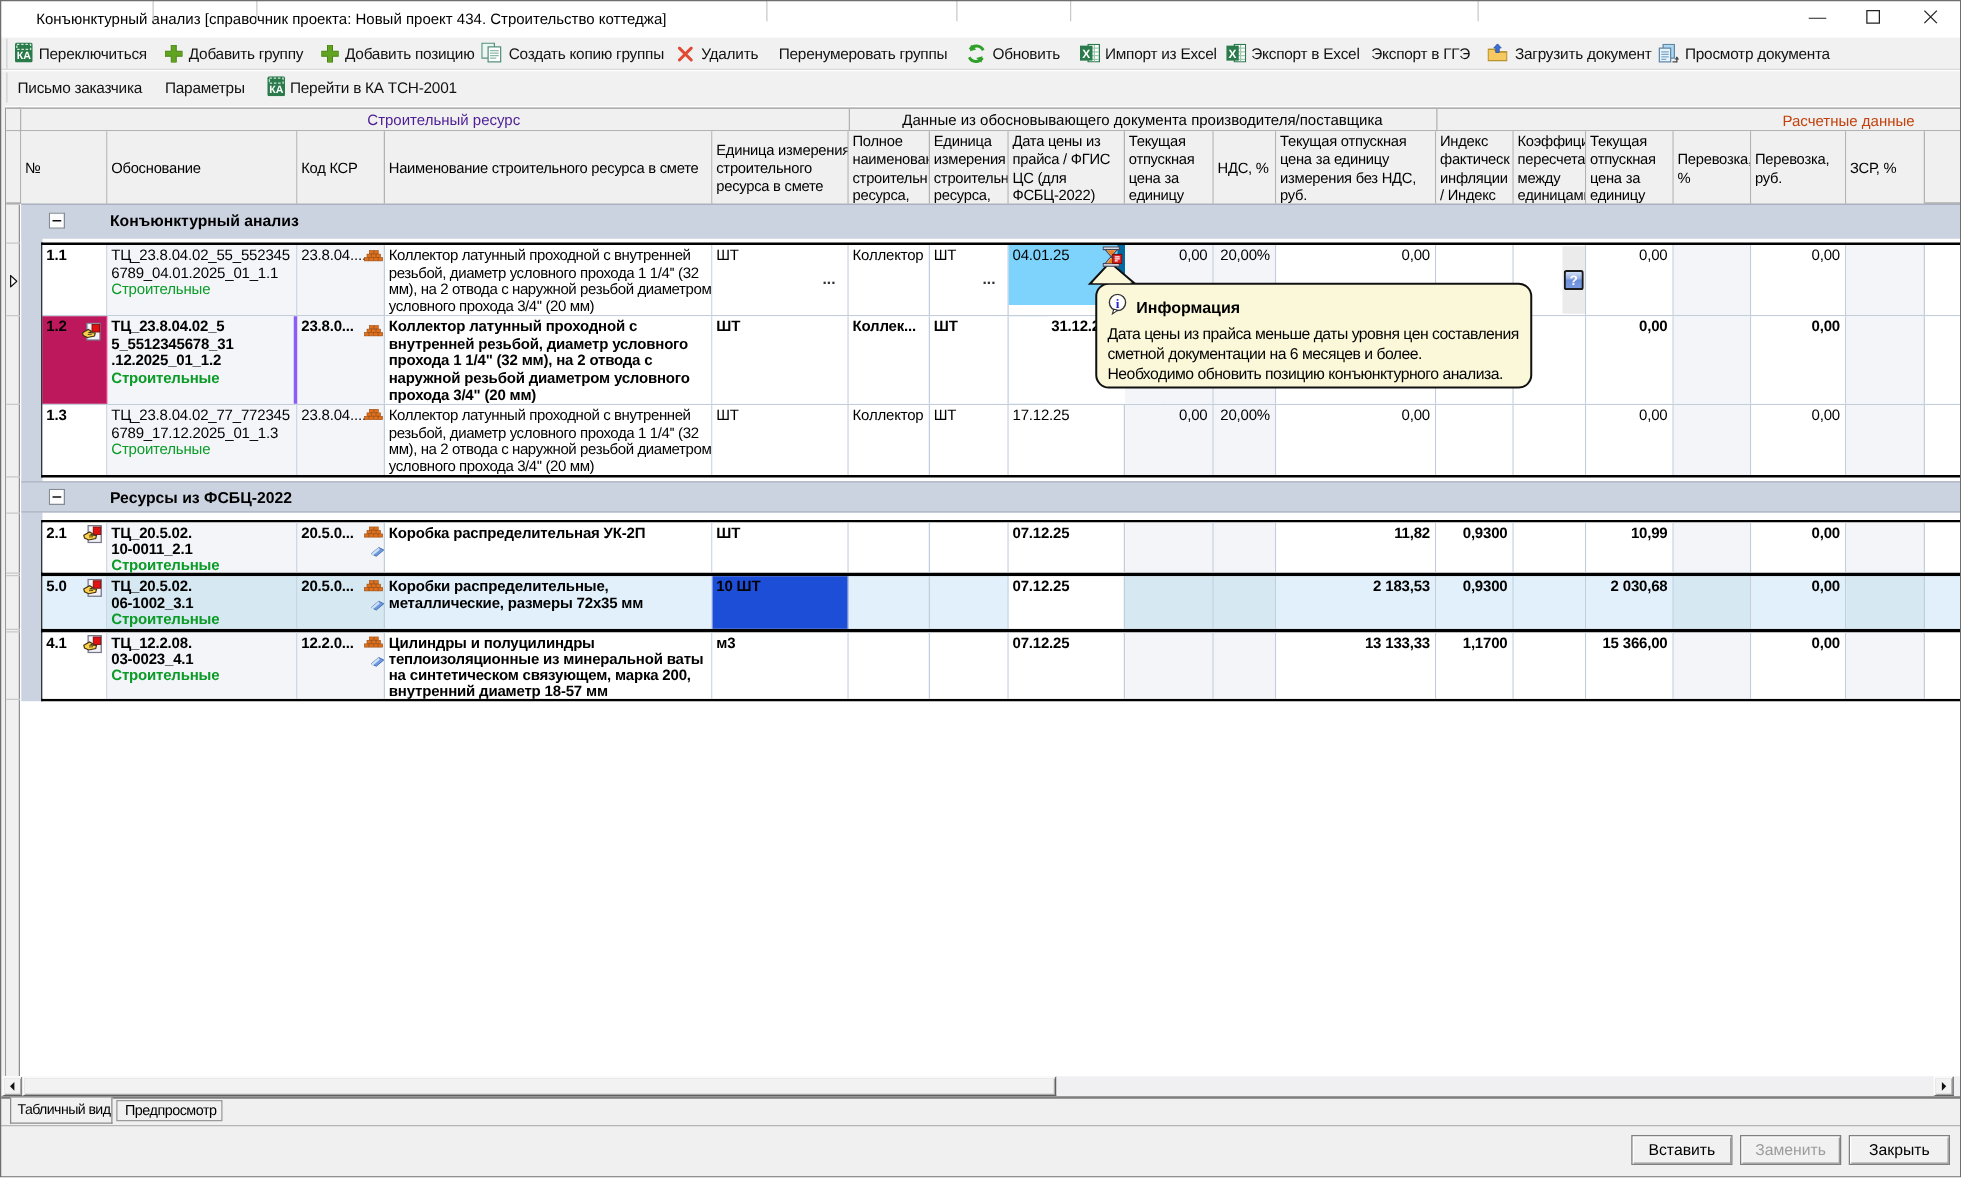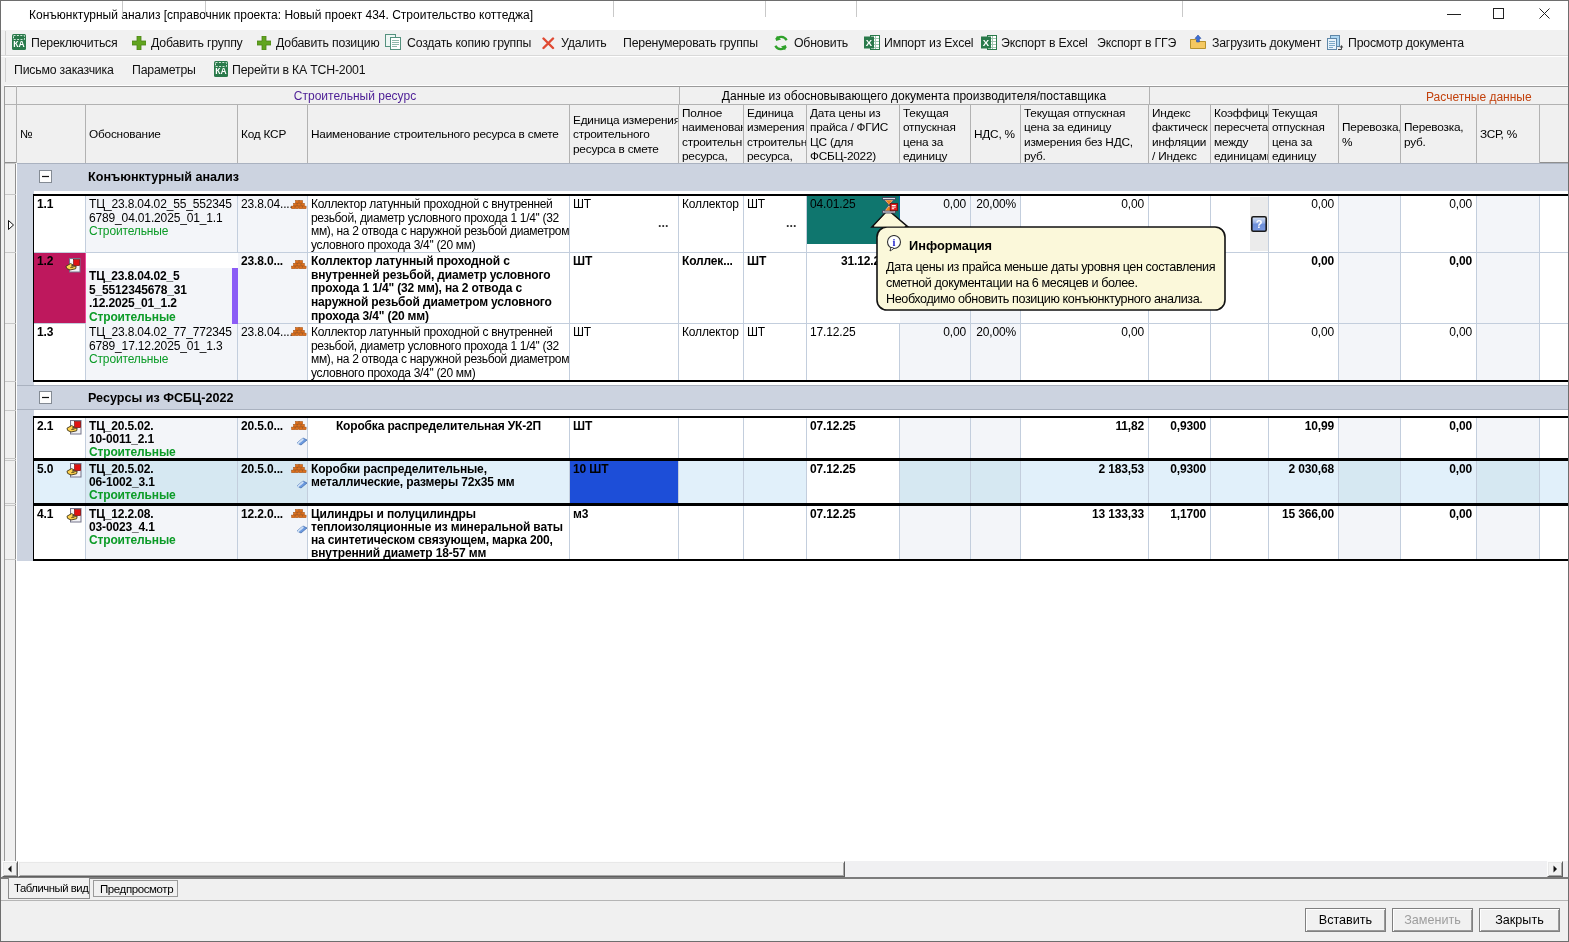--- a/index.html
+++ b/index.html
@@ -173,35 +173,35 @@
 <div style="left:33px;top:194px;width:1535px;height:2px;background:#000;"></div>
 <div style="left:33px;top:380px;width:1535px;height:2px;background:#000;"></div>
 <div style="left:33px;top:194px;width:1px;height:188px;background:#000;"></div>
 <div class="cell b" style="left:34px;top:196px;width:52px;height:56px;background:#fff;border-right:1px solid #c3cedd;">1.1</div>
 <div class="cell" style="left:86px;top:196px;width:152px;height:56px;background:#f3f5f9;border-right:1px solid #c3cedd;">ТЦ_23.8.04.02_55_552345<br>6789_04.01.2025_01_1.1<br><span class="green">Строительные</span></div>
 <div class="cell" style="left:238px;top:196px;width:70px;height:56px;background:#f3f5f9;border-right:1px solid #c3cedd;">23.8.04....</div>
 <div class="cell" style="left:308px;top:196px;width:262px;height:56px;background:#fff;border-right:1px solid #c3cedd;letter-spacing:-0.32px;">Коллектор латунный проходной с внутренней<br>резьбой, диаметр условного прохода 1 1/4'' (32<br>мм), на 2 отвода с наружной резьбой диаметром<br>условного прохода 3/4'' (20 мм)</div>
 <div class="cell" style="left:570px;top:196px;width:109px;height:56px;background:#fff;border-right:1px solid #c3cedd;">ШТ</div>
 <div class="cell" style="left:679px;top:196px;width:65px;height:56px;background:#fff;border-right:1px solid #c3cedd;">Коллектор</div>
 <div class="cell" style="left:744px;top:196px;width:63px;height:56px;background:#fff;border-right:1px solid #c3cedd;">ШТ</div>
-<div class="cell" style="left:807px;top:196px;width:93px;height:48px;background:#0f766e;border-right:1px solid #0369a1;">04.01.25</div>
+<div class="cell" style="left:807px;top:196px;width:93px;height:48px;background:#7dd3fc;border-right:6px solid #0369a1;">04.01.25</div>
 <div class="cell num" style="left:900px;top:196px;width:71px;height:56px;background:#f3f5f9;border-right:1px solid #c3cedd;">0,00</div>
 <div class="cell num" style="left:971px;top:196px;width:50px;height:56px;background:#f3f5f9;border-right:1px solid #c3cedd;">20,00%</div>
 <div class="cell num" style="left:1021px;top:196px;width:128px;height:56px;background:#fff;border-right:1px solid #c3cedd;">0,00</div>
 <div class="cell" style="left:1149px;top:196px;width:62px;height:56px;background:#fff;border-right:1px solid #c3cedd;"></div>
 <div class="cell" style="left:1211px;top:196px;width:58px;height:56px;background:#fff;border-right:1px solid #c3cedd;"></div>
 <div class="cell num" style="left:1269px;top:196px;width:70px;height:56px;background:#fff;border-right:1px solid #c3cedd;">0,00</div>
 <div class="cell" style="left:1339px;top:196px;width:62px;height:56px;background:#f3f5f9;border-right:1px solid #c3cedd;"></div>
 <div class="cell num" style="left:1401px;top:196px;width:76px;height:56px;background:#fff;border-right:1px solid #c3cedd;">0,00</div>
 <div class="cell" style="left:1477px;top:196px;width:63px;height:56px;background:#f3f5f9;border-right:1px solid #c3cedd;"></div>
 <div class="cell" style="left:1540px;top:196px;width:29px;height:56px;background:#fff;border-right:1px solid #c3cedd;"></div>
 <div style="left:34px;top:252px;width:1534px;height:1px;background:#c3cedd;"></div>
 <div style="left:34px;top:323px;width:1534px;height:1px;background:#c3cedd;"></div>
 <div class="cell b" style="left:34px;top:253px;width:52px;height:70px;background:#be185d;border-right:1px solid #ec4899;">1.2</div>
-<div class="cell b" style="left:86px;top:268px;width:152px;height:70px;background:#f3f5f9;border-right:6px solid #8b5cf6;">ТЦ_23.8.04.02_5<br>5_5512345678_31<br>.12.2025_01_1.2<br><span class="green">Строительные</span></div>
+<div class="cell b" style="left:86px;top:253px;width:152px;height:70px;background:#f3f5f9;border-right:3px solid #8b5cf6;">ТЦ_23.8.04.02_5<br>5_5512345678_31<br>.12.2025_01_1.2<br><span class="green">Строительные</span></div>
 <div class="cell b" style="left:238px;top:253px;width:70px;height:70px;background:#f3f5f9;border-right:1px solid #c3cedd;">23.8.0...</div>
 <div class="cell b" style="left:308px;top:253px;width:262px;height:70px;background:#fff;border-right:1px solid #c3cedd;">Коллектор латунный проходной с<br>внутренней резьбой, диаметр условного<br>прохода 1 1/4" (32 мм), на 2 отвода с<br>наружной резьбой диаметром условного<br>прохода 3/4" (20 мм)</div>
 <div class="cell b" style="left:570px;top:253px;width:109px;height:70px;background:#fff;border-right:1px solid #c3cedd;">ШТ</div>
 <div class="cell b" style="left:679px;top:253px;width:65px;height:70px;background:#fff;border-right:1px solid #c3cedd;">Коллек...</div>
 <div class="cell b" style="left:744px;top:253px;width:63px;height:70px;background:#fff;border-right:1px solid #c3cedd;">ШТ</div>
 <div class="cell b" style="left:807px;top:253px;width:93px;height:70px;background:#fff;border-right:1px solid #c3cedd;margin-left:31px;">31.12.25</div>
 <div class="cell b" style="left:900px;top:253px;width:71px;height:70px;background:#f3f5f9;border-right:1px solid #c3cedd;"></div>
 <div class="cell b" style="left:971px;top:253px;width:50px;height:70px;background:#f3f5f9;border-right:1px solid #c3cedd;"></div>
 <div class="cell b" style="left:1021px;top:253px;width:128px;height:70px;background:#fff;border-right:1px solid #c3cedd;"></div>
 <div class="cell b" style="left:1149px;top:253px;width:62px;height:70px;background:#fff;border-right:1px solid #c3cedd;"></div>
@@ -228,21 +228,21 @@
 <div class="cell" style="left:1339px;top:324px;width:62px;height:56px;background:#f3f5f9;border-right:1px solid #c3cedd;"></div>
 <div class="cell num" style="left:1401px;top:324px;width:76px;height:56px;background:#fff;border-right:1px solid #c3cedd;">0,00</div>
 <div class="cell" style="left:1477px;top:324px;width:63px;height:56px;background:#f3f5f9;border-right:1px solid #c3cedd;"></div>
 <div class="cell" style="left:1540px;top:324px;width:29px;height:56px;background:#fff;border-right:1px solid #c3cedd;"></div>
 <div style="left:33px;top:416px;width:1535px;height:2px;background:#000;"></div>
 <div style="left:33px;top:458px;width:1535px;height:2px;background:#000;"></div>
 <div style="left:33px;top:416px;width:1px;height:44px;background:#000;"></div>
 <div class="cell b" style="left:34px;top:418px;width:52px;height:40px;background:#fff;border-right:1px solid #c3cedd;line-height:13px;">2.1</div>
 <div class="cell b" style="left:86px;top:418px;width:152px;height:40px;background:#f3f5f9;border-right:1px solid #c3cedd;line-height:13px;">ТЦ_20.5.02.<br>10-0011_2.1<br><span class="green">Строительные</span></div>
 <div class="cell b" style="left:238px;top:418px;width:70px;height:40px;background:#f3f5f9;border-right:1px solid #c3cedd;line-height:13px;">20.5.0...</div>
-<div class="cell b" style="left:308px;top:418px;width:262px;height:40px;background:#fff;border-right:1px solid #c3cedd;line-height:13px;text-align:center;">Коробка распределительная УК-2П</div>
+<div class="cell b" style="left:308px;top:418px;width:262px;height:40px;background:#fff;border-right:1px solid #c3cedd;line-height:13px;">Коробка распределительная УК-2П</div>
 <div class="cell b" style="left:570px;top:418px;width:109px;height:40px;background:#fff;border-right:1px solid #c3cedd;line-height:13px;">ШТ</div>
 <div class="cell b" style="left:679px;top:418px;width:65px;height:40px;background:#fff;border-right:1px solid #c3cedd;line-height:13px;"></div>
 <div class="cell b" style="left:744px;top:418px;width:63px;height:40px;background:#fff;border-right:1px solid #c3cedd;line-height:13px;"></div>
 <div class="cell b" style="left:807px;top:418px;width:93px;height:40px;background:#fff;border-right:1px solid #c3cedd;line-height:13px;">07.12.25</div>
 <div class="cell b" style="left:900px;top:418px;width:71px;height:40px;background:#f3f5f9;border-right:1px solid #c3cedd;line-height:13px;"></div>
 <div class="cell b" style="left:971px;top:418px;width:50px;height:40px;background:#f3f5f9;border-right:1px solid #c3cedd;line-height:13px;"></div>
 <div class="cell num b" style="left:1021px;top:418px;width:128px;height:40px;background:#fff;border-right:1px solid #c3cedd;line-height:13px;">11,82</div>
 <div class="cell num b" style="left:1149px;top:418px;width:62px;height:40px;background:#fff;border-right:1px solid #c3cedd;line-height:13px;">0,9300</div>
 <div class="cell b" style="left:1211px;top:418px;width:58px;height:40px;background:#fff;border-right:1px solid #c3cedd;line-height:13px;"></div>
 <div class="cell num b" style="left:1269px;top:418px;width:70px;height:40px;background:#fff;border-right:1px solid #c3cedd;line-height:13px;">10,99</div>

